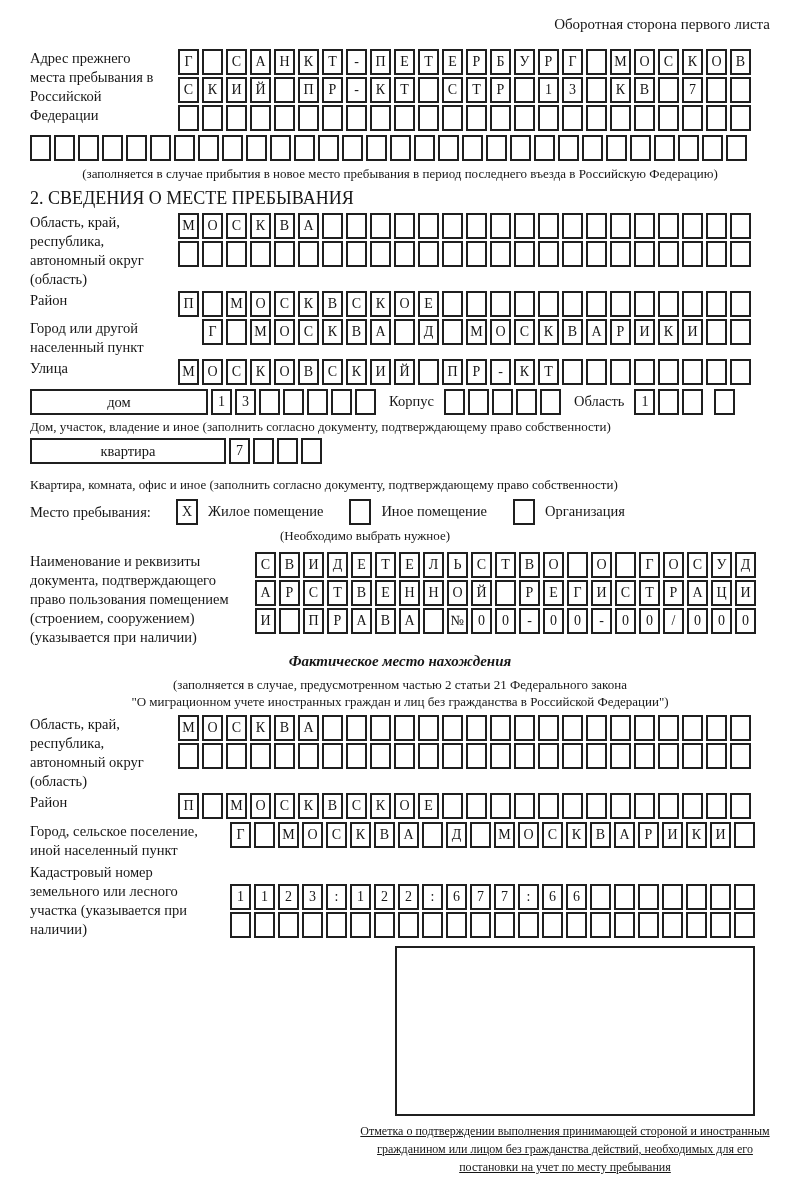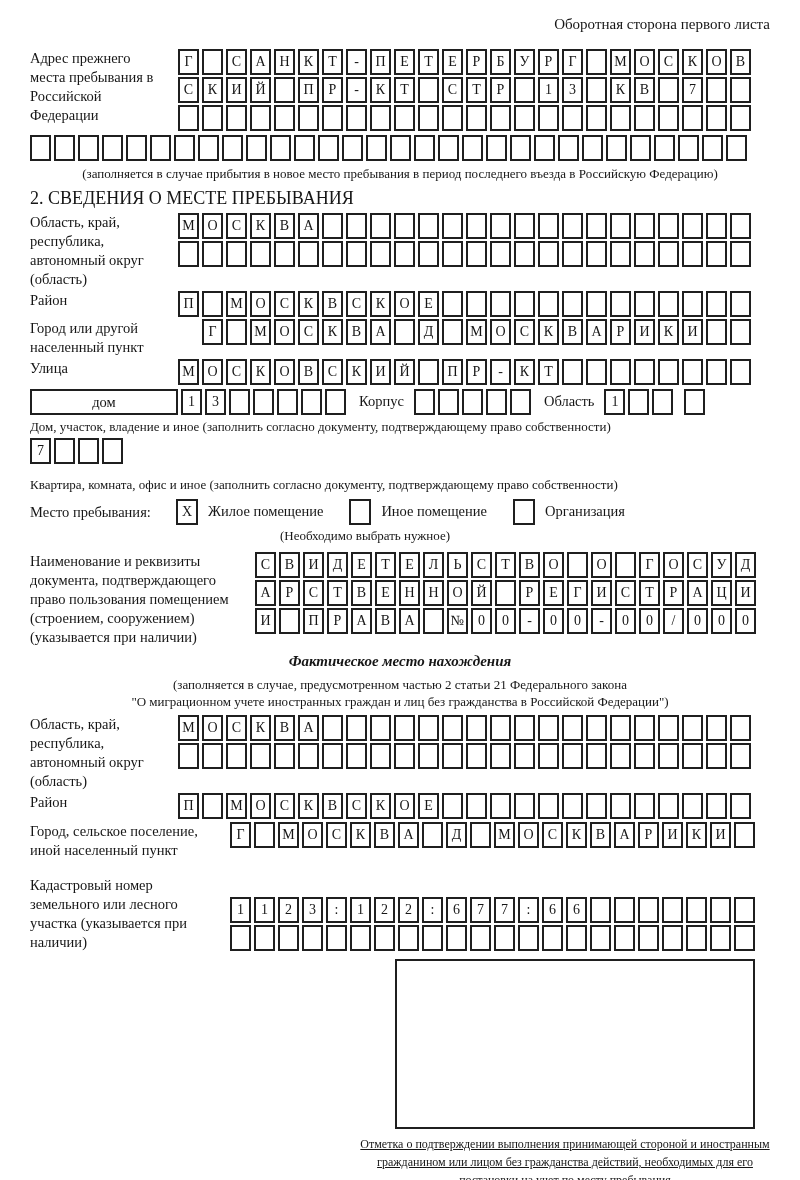--- a/index.html
+++ b/index.html
@@ -318,21 +318,21 @@
         <div class="cell"></div>
         <div class="cell"></div>
         <div class="cell"></div>
         <div class="cell"></div>
         <div class="cell"></div>
         <div class="cell"></div>
       </div>
   </div>
 
   <div class="frow" style="margin-top:4px">
-    <div class="wbox" style="width:148px">дом</div>
+    <div class="wbox" style="width:178px">дом</div>
     <div class="grid-row">
         <div class="cell">1</div>
         <div class="cell">3</div>
         <div class="cell"></div>
         <div class="cell"></div>
         <div class="cell"></div>
         <div class="cell"></div>
         <div class="cell"></div>
       </div>
     <div class="inline-label">Корпус</div>
@@ -349,20 +349,21 @@
         <div class="cell"></div>
         <div class="cell"></div>
       </div>
     <div class="grid-row" style="margin-left:8px">
         <div class="cell"></div>
       </div>
   </div>
   <div class="note" style="text-align:left;margin-top:3px">Дом, участок, владение и иное (заполнить согласно документу, подтверждающему право собственности)</div>
 
   <div class="frow" style="margin-top:3px">
+    <div class="wbox" style="width:196px">квартира</div>
     <div class="grid-row">
         <div class="cell">7</div>
         <div class="cell"></div>
         <div class="cell"></div>
         <div class="cell"></div>
       </div>
   </div>
   <div class="note" style="text-align:left;margin-top:12px">Квартира, комната, офис и иное (заполнить согласно документу, подтверждающему право собственности)</div>
 
   <div class="frow" style="margin-top:6px">
@@ -570,21 +571,21 @@
         <div class="cell">В</div>
         <div class="cell">А</div>
         <div class="cell">Р</div>
         <div class="cell">И</div>
         <div class="cell">К</div>
         <div class="cell">И</div>
         <div class="cell"></div>
       </div>
   </div>
 
-  <div class="frow" style="margin-top:16px">
+  <div class="frow" style="margin-top:3px">
     <div class="flabel w200">
       <span class="inner" style="width:170px">Кадастровый номер земельного или лесного участка (указывается при наличии)</span>
     </div>
     <div class="cellcol" style="margin-top:21px">
       <div class="grid-row">
           <div class="cell">1</div>
           <div class="cell">1</div>
           <div class="cell">2</div>
           <div class="cell">3</div>
           <div class="cell">:</div>

